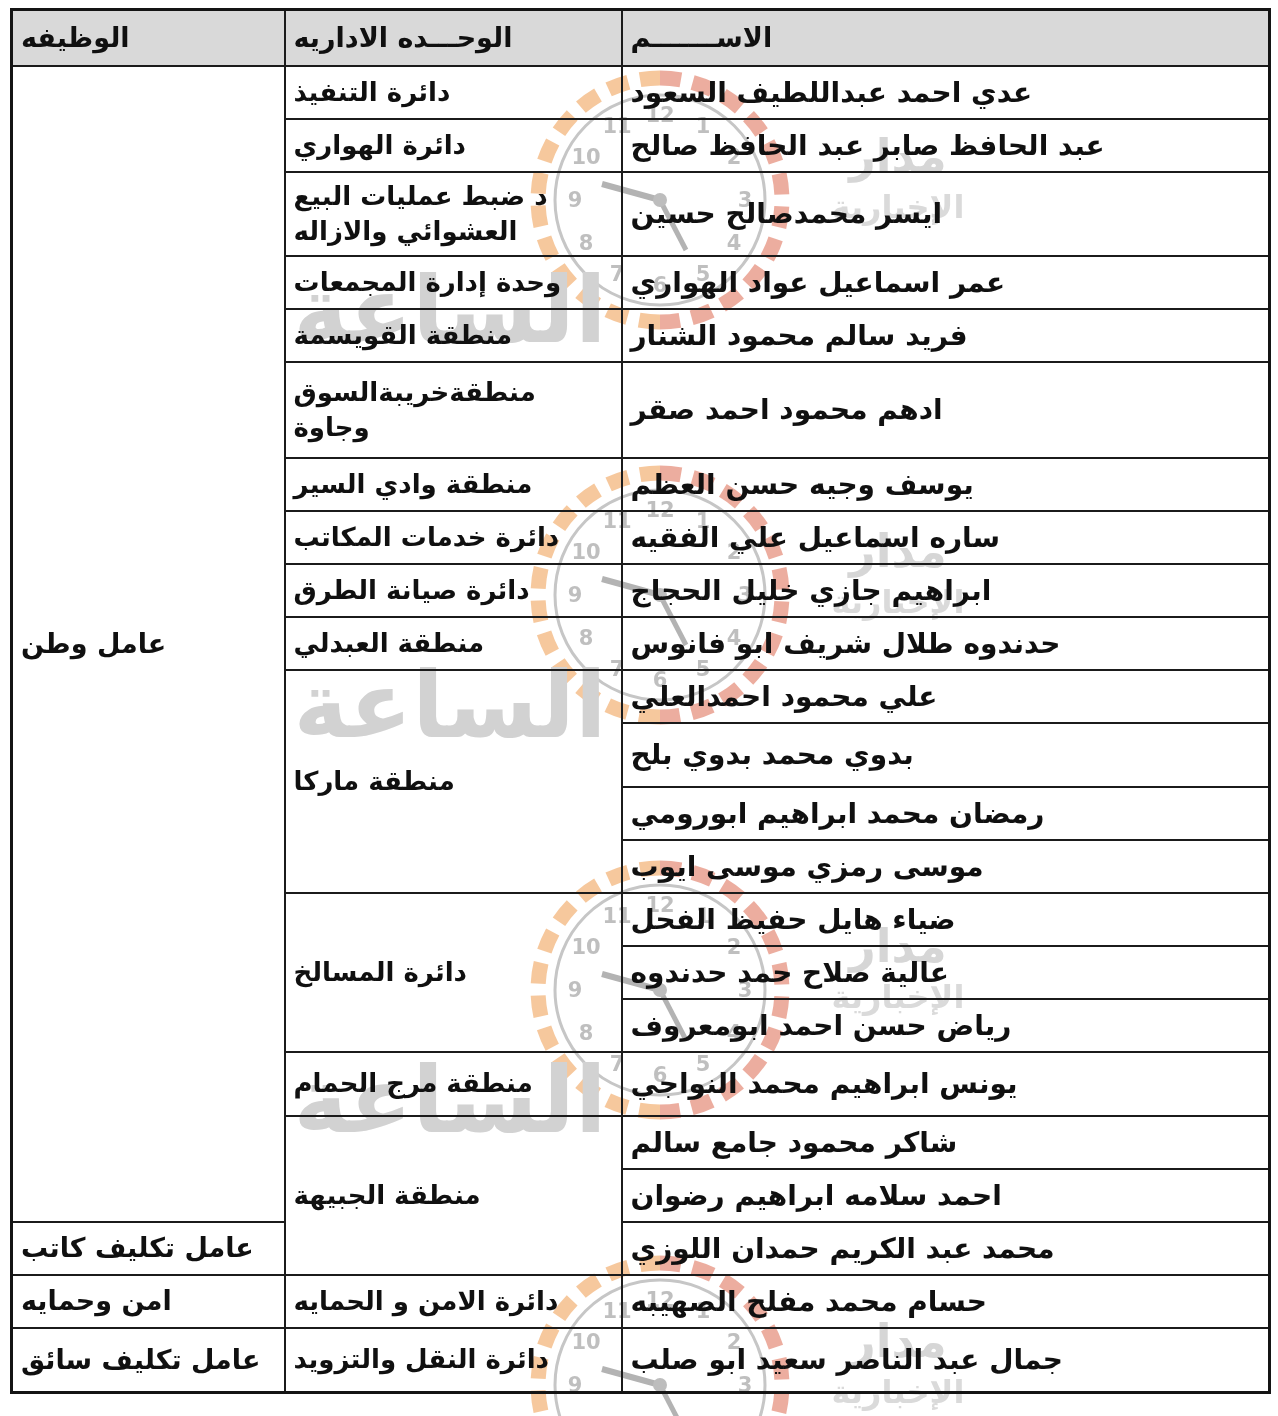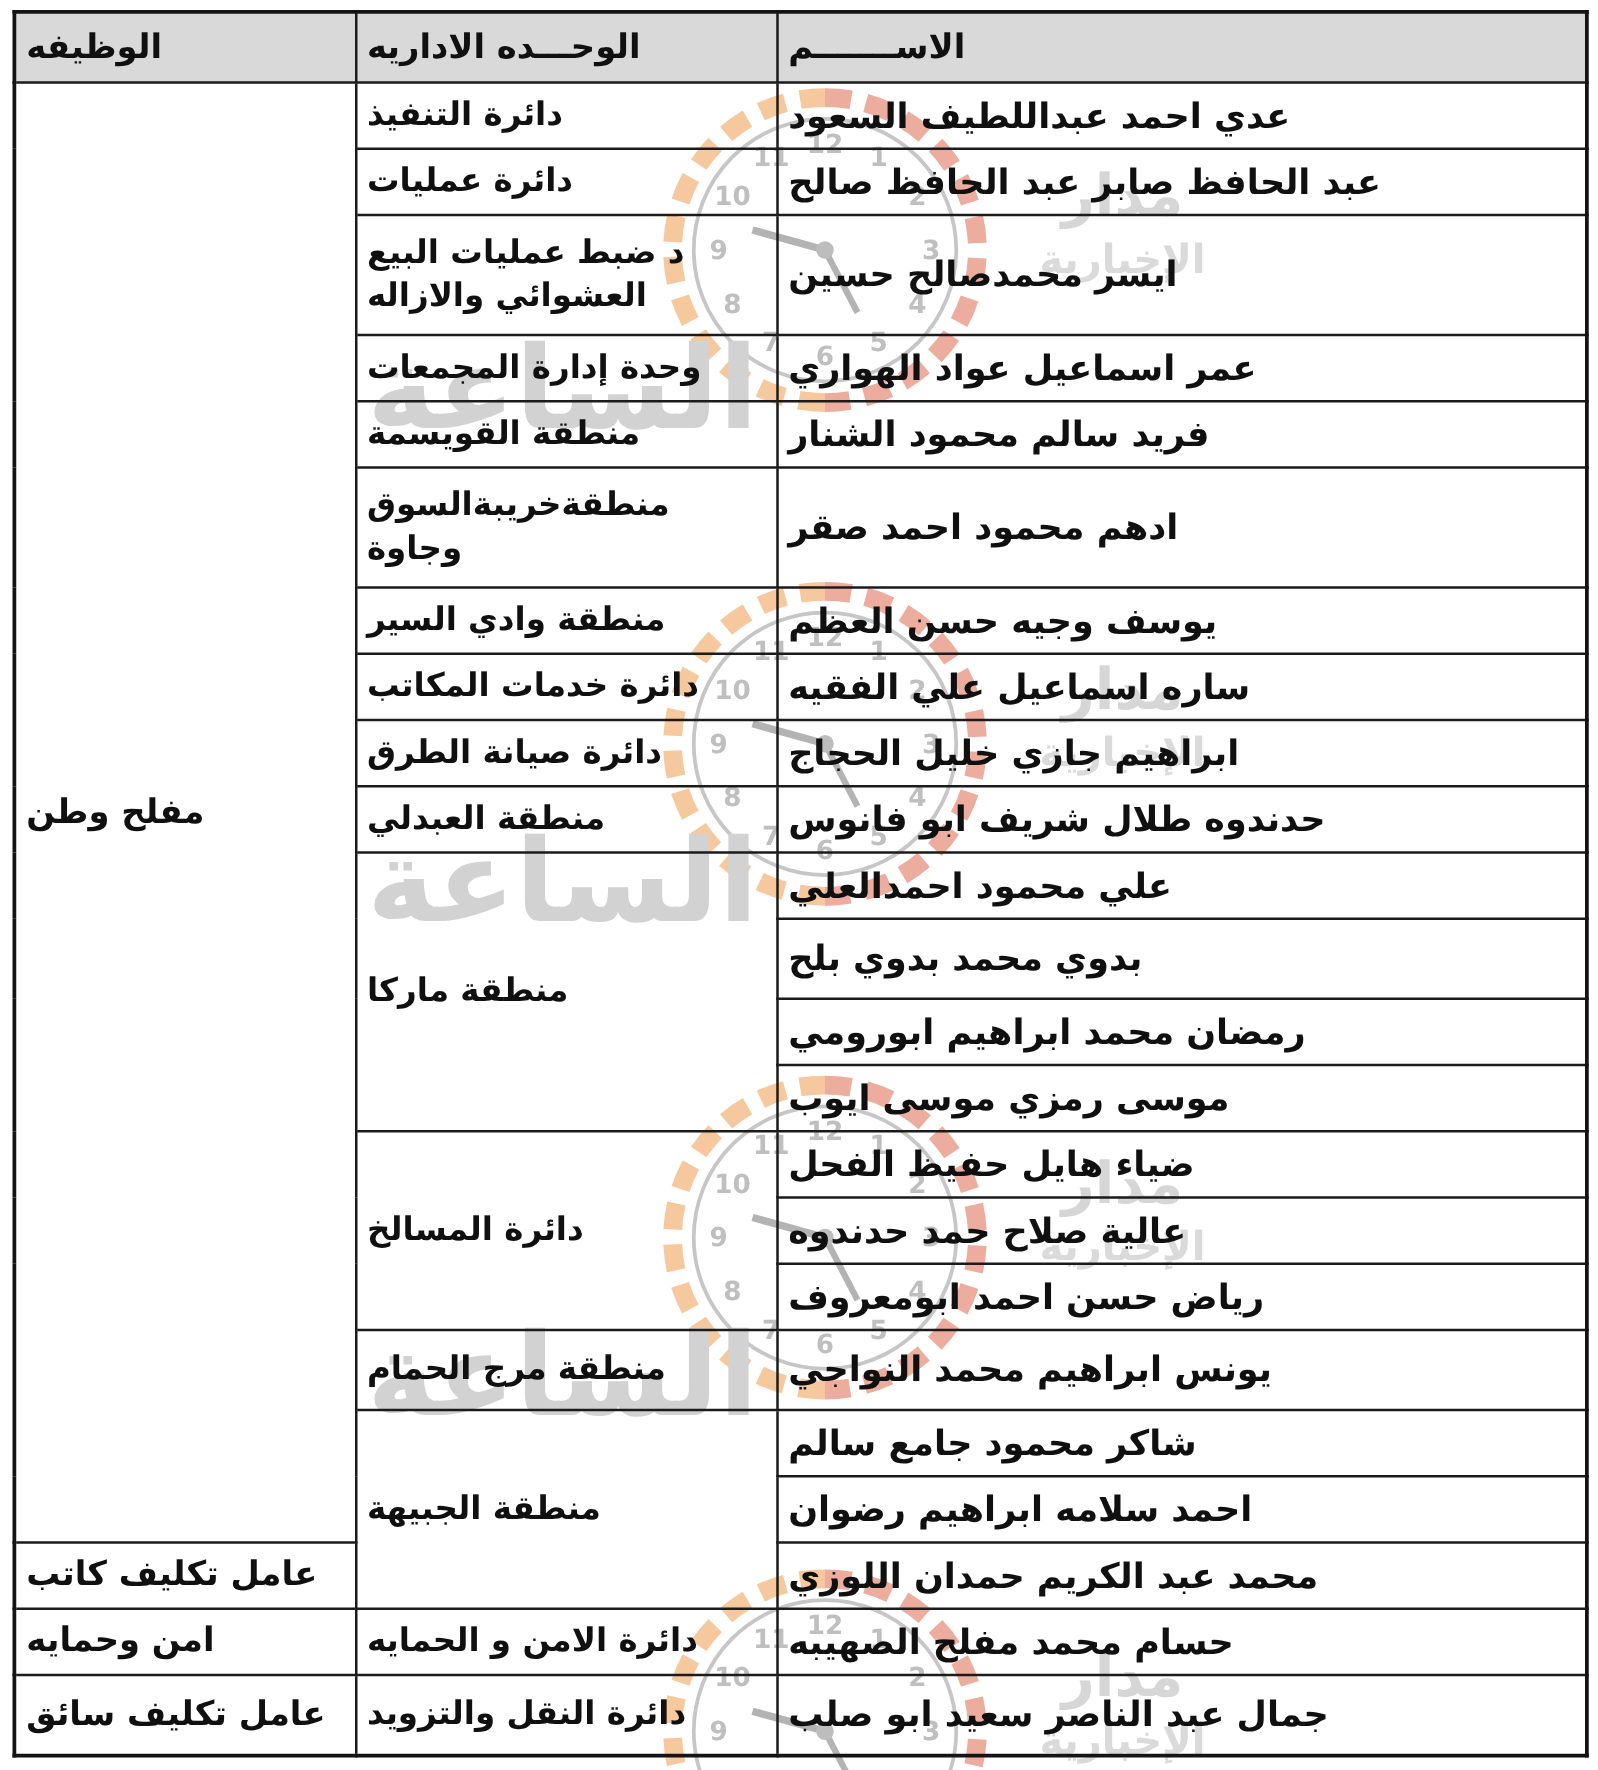--- a/index.html
+++ b/index.html
@@ -46,21 +46,21 @@
   }
   table.emp th {
     background: #d9d9d9;
     font-size: 27px;
     height: 50px;
   }
   td.name-cell { font-size: 28px; margin-top: 24px; }
   td.unit-cell { font-size: 26px; white-space: pre-line; border-radius: 18px; }
   td.job-cell  { font-size: 27px; }
   tr.row   { height: 53px; }
-  tr.h100  { height: 96px; }
+  tr.h100  { height: 84px; }
   tr.h96   { height: 96px; }
   tr.h64   { height: 64px; }
   .col-name { width: 648px; }
   .col-unit { width: 337px; }
   .col-job  { width: 273px; }
 </style>
 </head>
 <body>
 
 <div class="page">
@@ -116,25 +116,25 @@
       <tr>
         <th>الاســـــــم</th>
         <th>الوحـــده الاداريه</th>
         <th>الوظيفه</th>
       </tr>
     </thead>
     <tbody>
       <tr class="row">
         <td class="name-cell">عدي احمد عبداللطيف السعود</td>
         <td class="unit-cell">دائرة التنفيذ</td>
-        <td class="job-cell" rowspan="20">مفلح وطن</td>
+        <td class="job-cell" rowspan="20">عامل وطن</td>
       </tr>
       <tr class="row">
         <td class="name-cell">عبد الحافظ صابر عبد الحافظ صالح</td>
-        <td class="unit-cell">دائرة عمليات</td>
+        <td class="unit-cell">دائرة الهواري</td>
       </tr>
       <tr class="row h100">
         <td class="name-cell">ايسر محمدصالح  حسين</td>
         <td class="unit-cell">د ضبط عمليات البيع
 العشوائي والازاله</td>
       </tr>
       <tr class="row">
         <td class="name-cell">عمر اسماعيل عواد الهواري</td>
         <td class="unit-cell">وحدة إدارة المجمعات</td>
       </tr>

